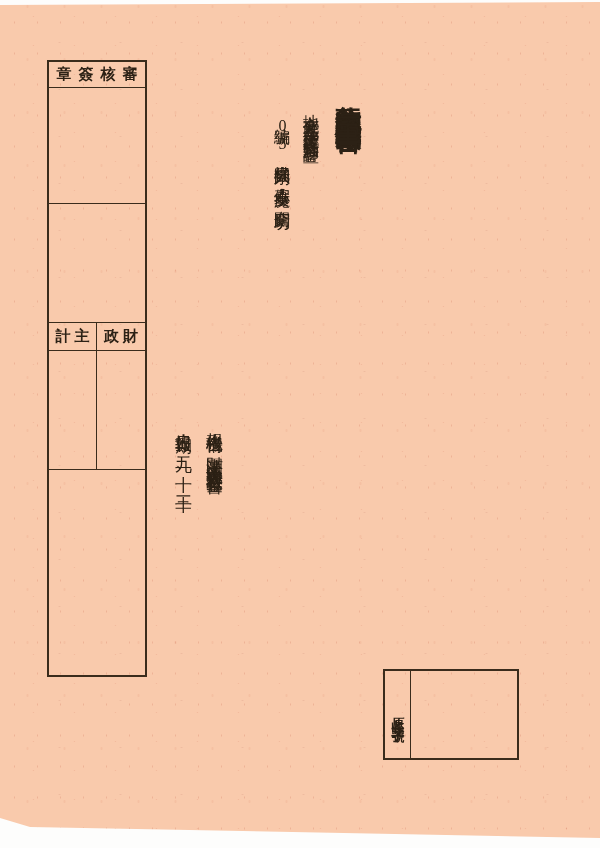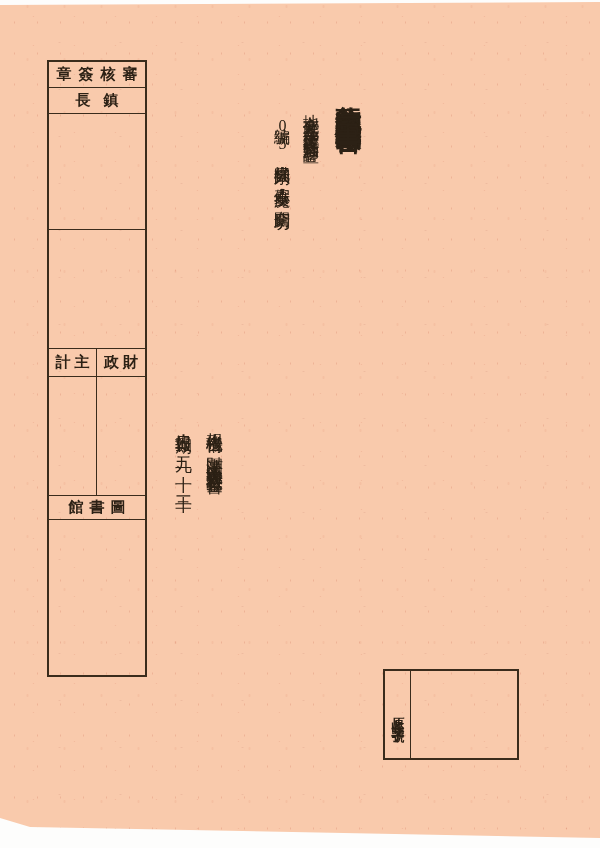--- a/index.html
+++ b/index.html
@@ -76,43 +76,37 @@
 </head>
 <body>
 
 <div class="page">
   <div class="paper"></div>
 
   <div class="stamp-table">
     <div class="t-row bb" style="height:26px">
       <span class="t-label sp4">章簽核審</span>
     </div>
-    <div class="t-row bb" style="height:26px">
-      <span class="t-label sp2">長鎮</span>
-    </div>
     <div class="t-row bb" style="height:116px"></div>
     <div class="t-row bb" style="height:119px"></div>
     <div class="t-row bb" style="height:28px">
       <div class="split">
         <div class="cell">
           <span class="t-label sp2s">計主</span>
         </div>
         <div class="cell">
           <span class="t-label sp2s">政財</span>
         </div>
       </div>
     </div>
     <div class="t-row bb" style="height:119px">
       <div class="split">
         <div class="cell"></div>
         <div class="cell"></div>
       </div>
-    </div>
-    <div class="t-row bb" style="height:24px">
-      <span class="t-label sp3">館書圖</span>
     </div>
     <div class="t-row t-fill"></div>
   </div>
 
   <div id="main-title" class="vtext">行政院文化建設委員會社區活動補助案成果報告書</div>
   <div id="subtitle-program" class="vtext">地方文化館九十二年度鄉鎮藝文活動計畫</div>
   <div id="subtitle-series" class="vtext">編號05桃仔園系列：真假小魔女-空間劇坊</div>
 
   <div id="report-org" class="vtext">報告機構：財團法人大溪鎮大嵙崁文教基金會</div>
   <div id="report-date" class="vtext">提報日期：九二、十、三十</div>

